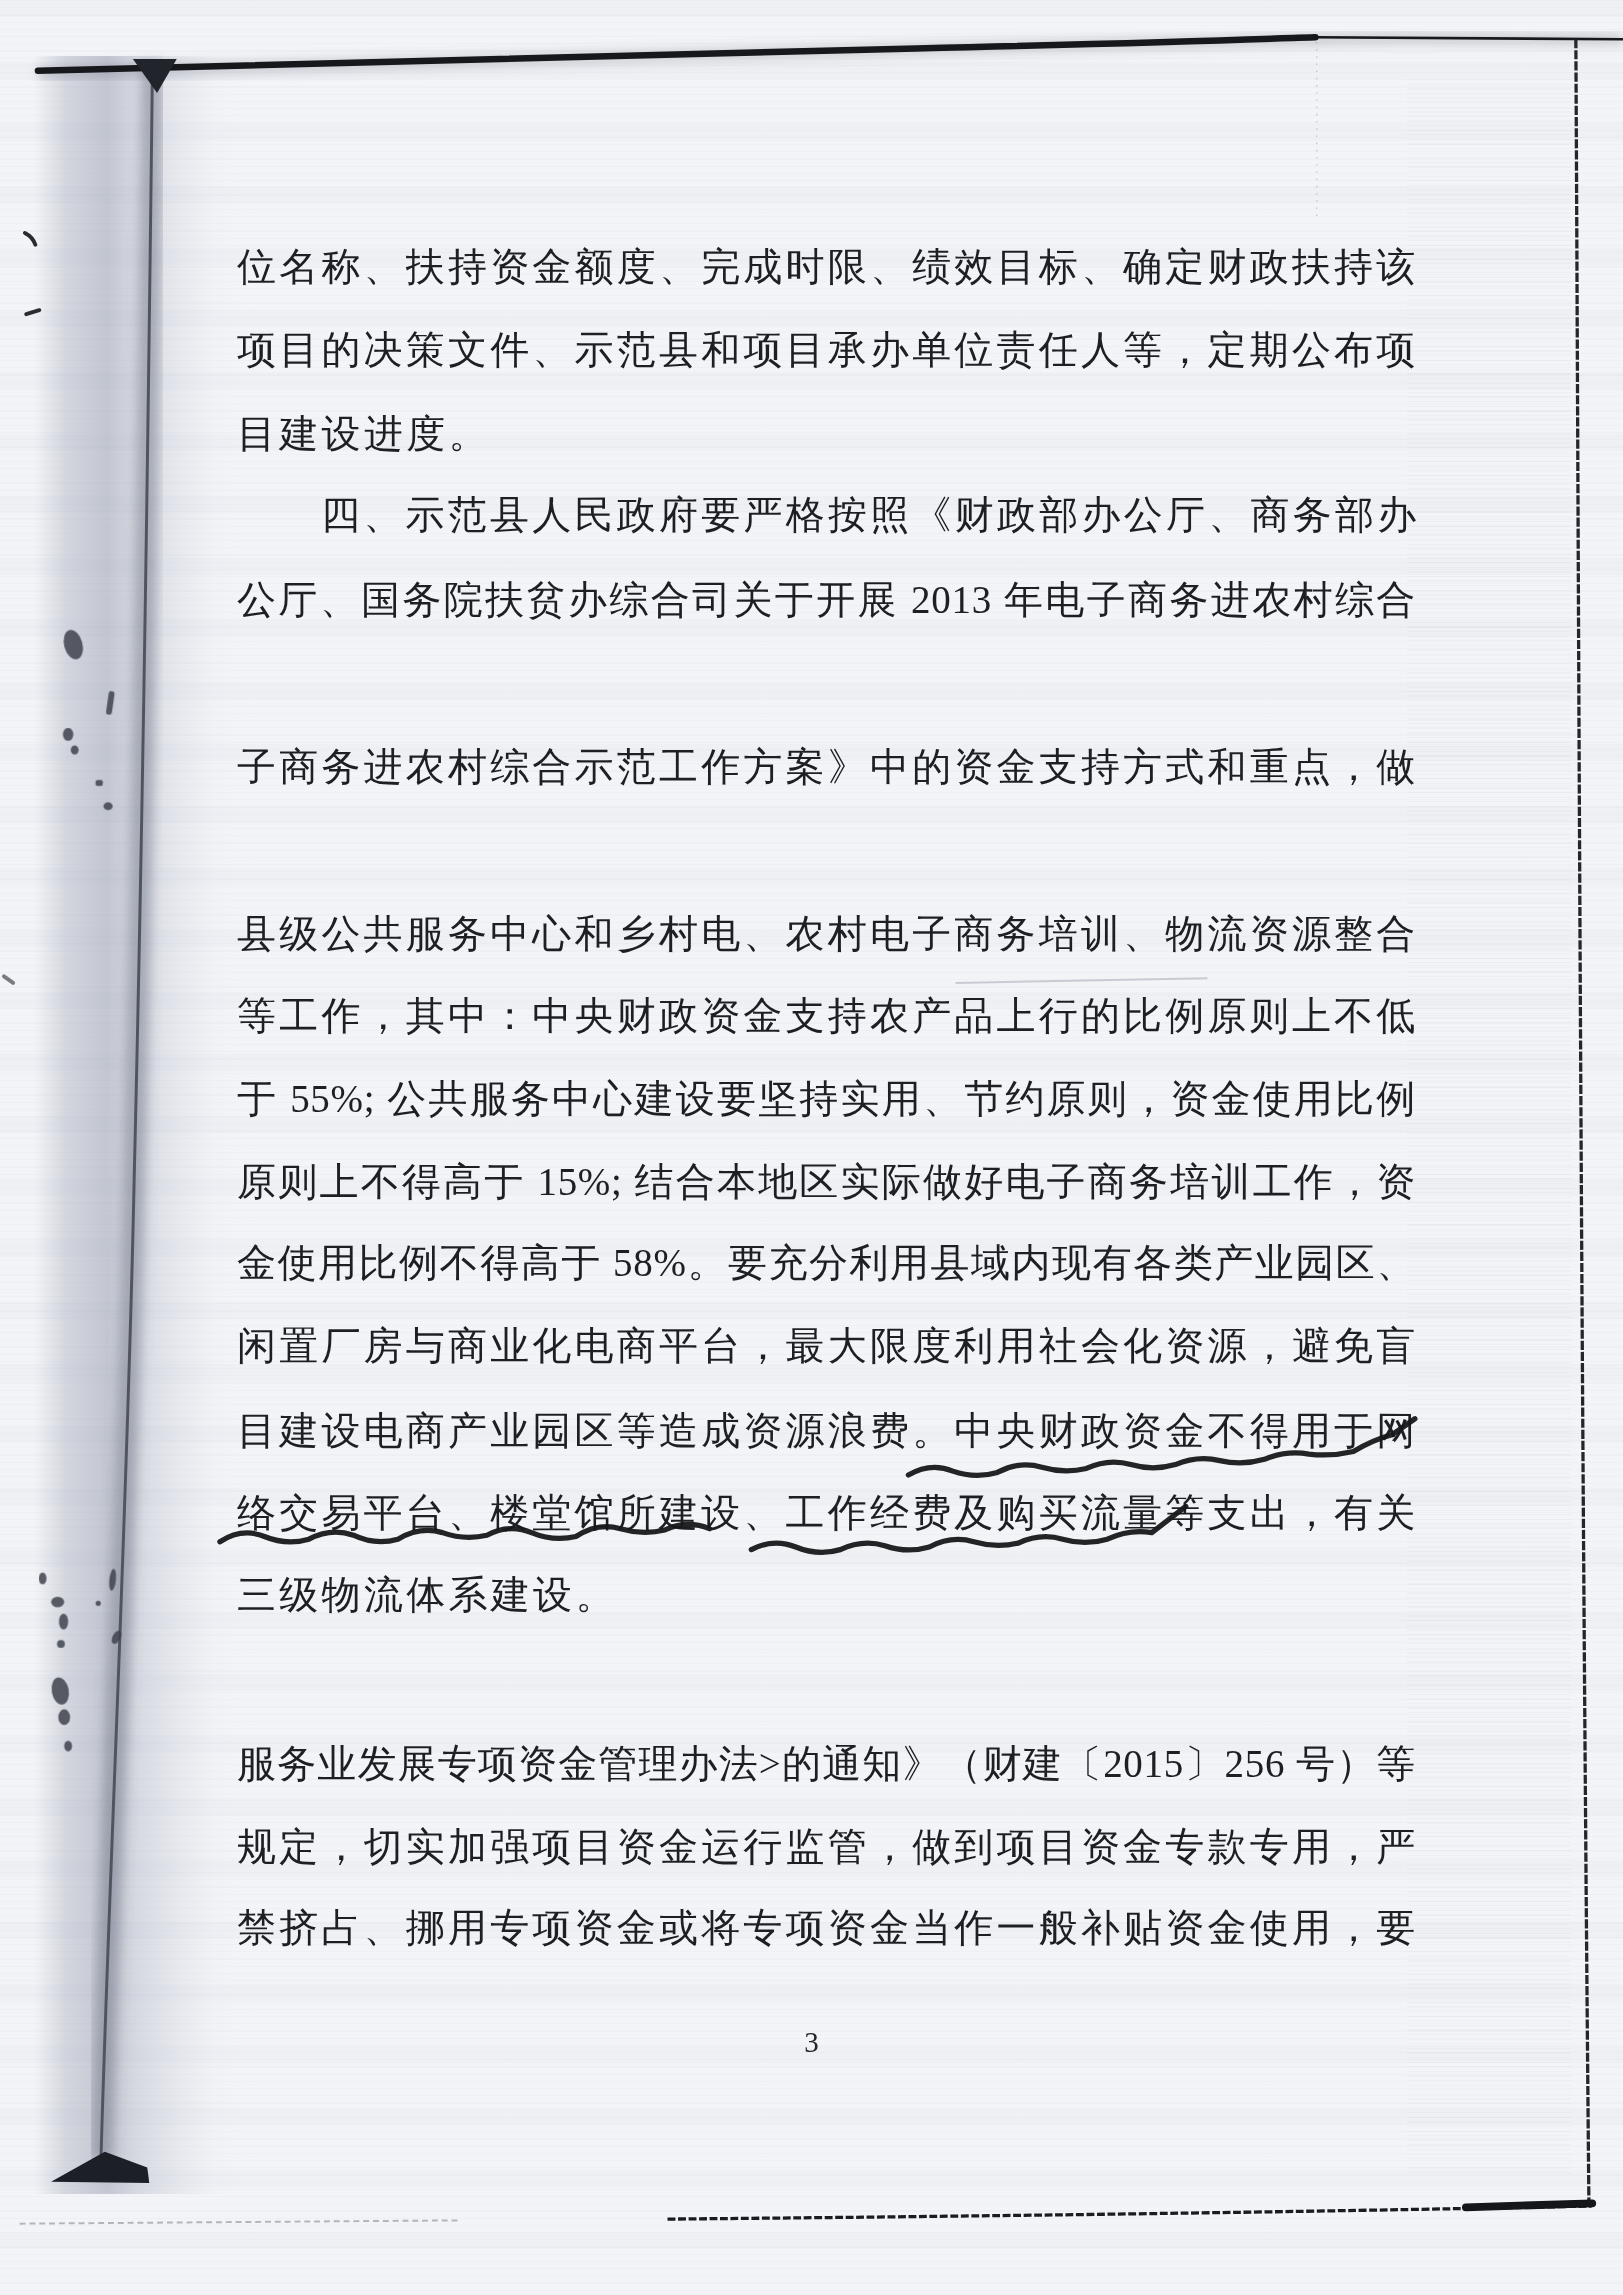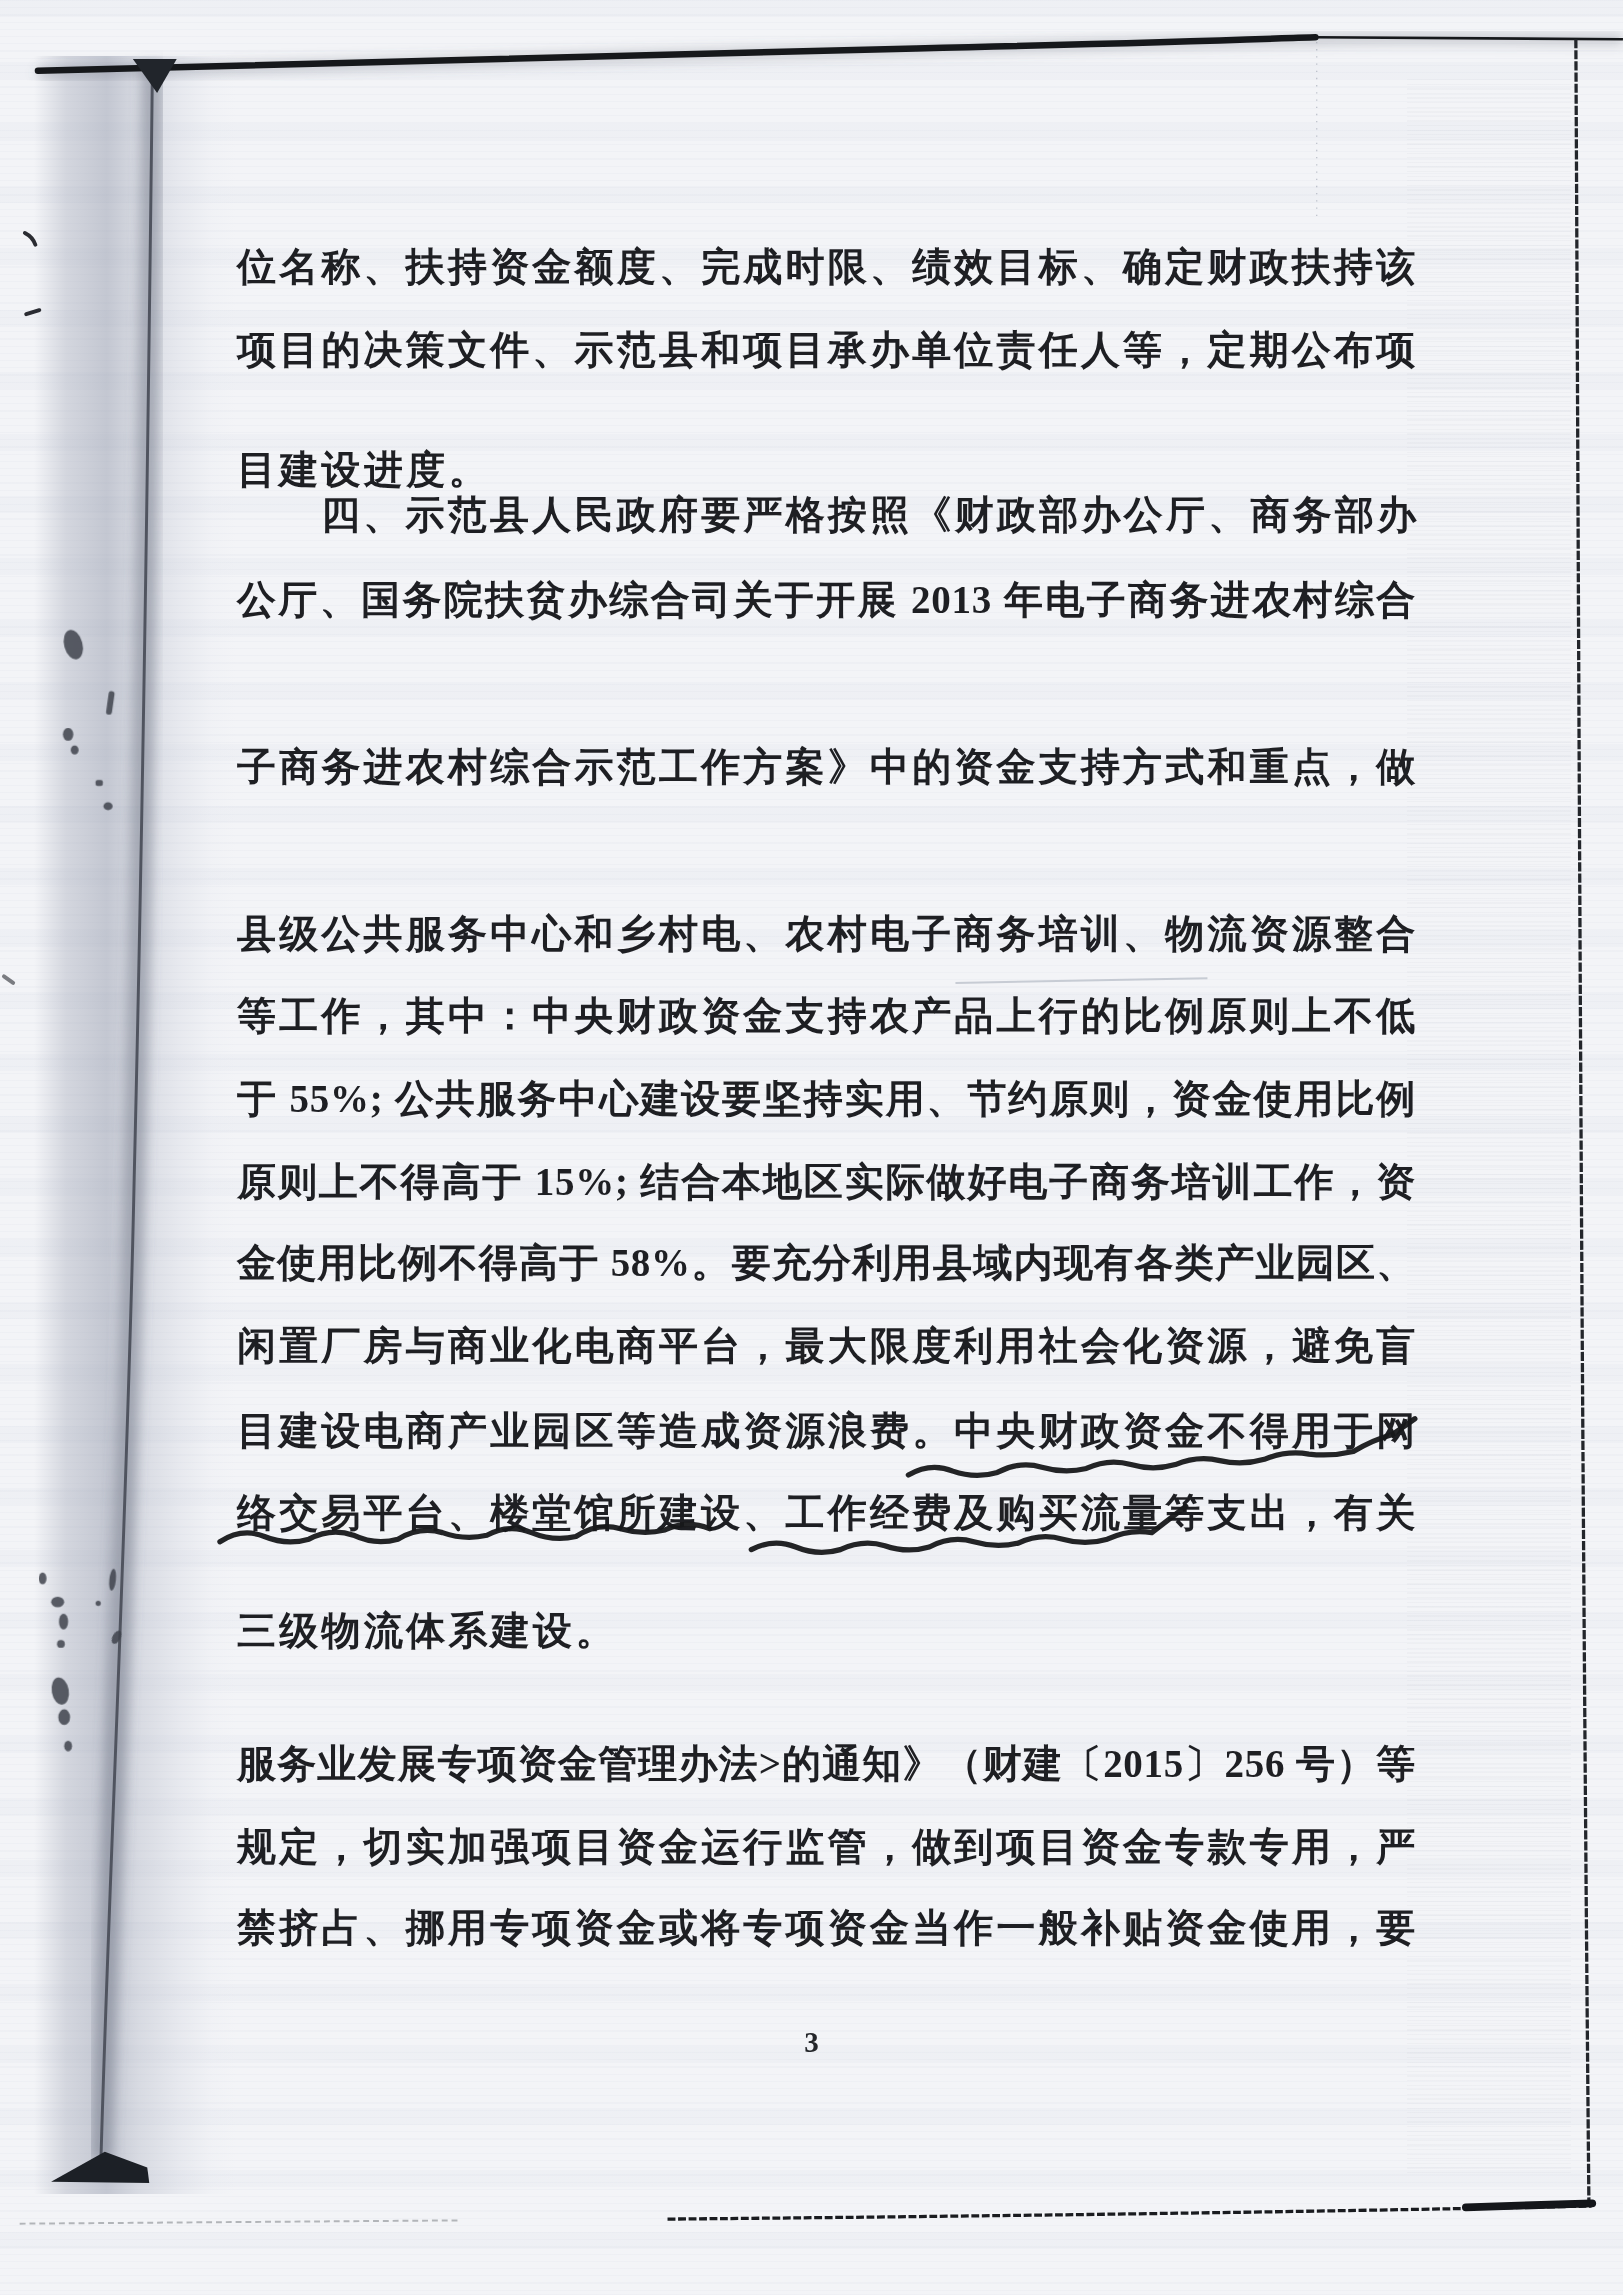--- a/index.html
+++ b/index.html
@@ -9,21 +9,21 @@
     --edge:#16181b;
   }
   html,body{margin:0;padding:0;}
   body{
     width:1623px;height:2295px;
     background:var(--paper);
     position:relative;
     overflow:hidden;
     font-family:"Liberation Serif","DejaVu Serif",serif;
   }
-  .page{position:absolute;inset:0;font-weight:bold;}
+  .page{position:absolute;inset:0;}
   
   .scan-texture{
     position:absolute;inset:0;
     background:
       repeating-linear-gradient(180deg, rgba(205,210,223,.13) 0 1.3px, rgba(0,0,0,0) 1.3px 7.2px),
       repeating-linear-gradient(180deg, rgba(214,219,230,.16) 0 17px, rgba(0,0,0,0) 17px 62px);
     pointer-events:none;
   }
   
   .noise-band{
@@ -46,21 +46,21 @@
   }
   svg.artifacts{position:absolute;inset:0;pointer-events:none;}
   .line{
     position:absolute;left:237px;width:1179px;height:60px;
     font-size:39px;color:var(--ink);
     white-space:nowrap;
     text-align:justify;text-align-last:justify;
     letter-spacing:0.7px;
   }
   .line.indent{padding-left:84px;width:1096px;}
-  .line.short{text-align-last:left;letter-spacing:3.3px;margin-top:36px;}
+  .line.short{text-align-last:left;letter-spacing:3.3px;}
   .pageno{
     position:absolute;left:784px;top:2026px;width:55px;
     font-size:29px;color:#24262a;text-align:center;
     font-family:"Liberation Serif","DejaVu Serif",serif;
   }
 </style>
 </head>
 <body>
 
 <div class="page">

